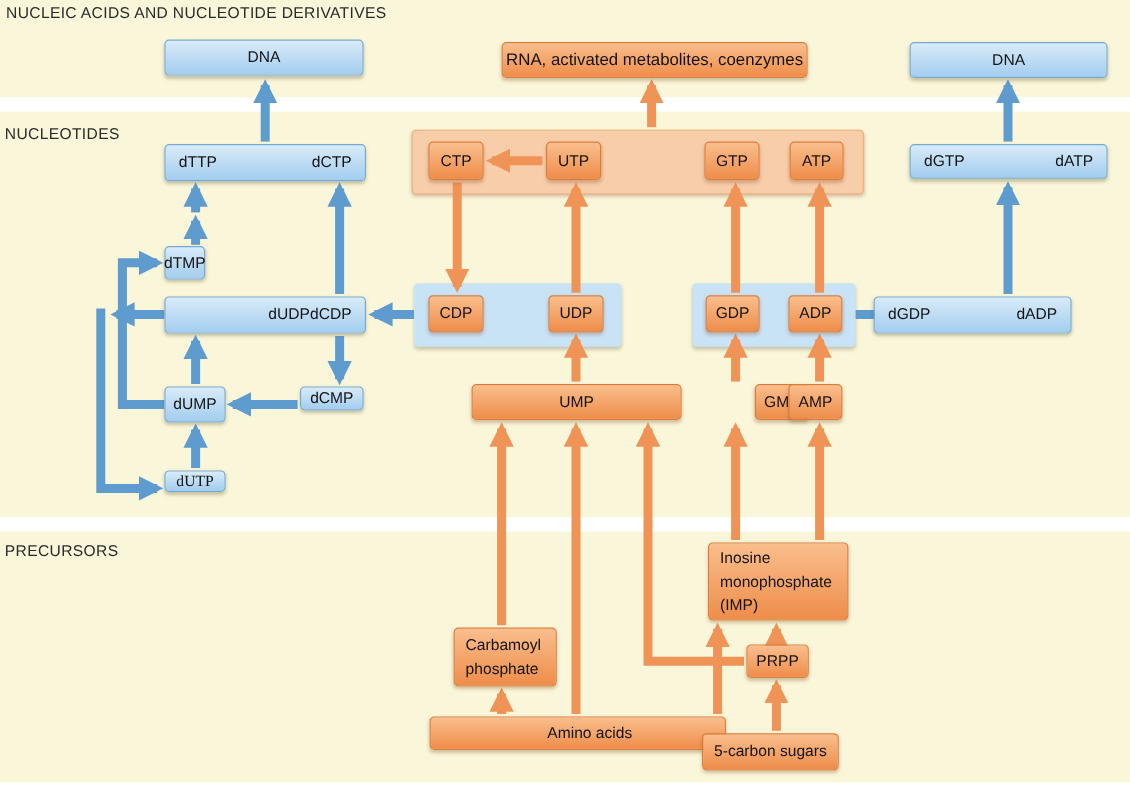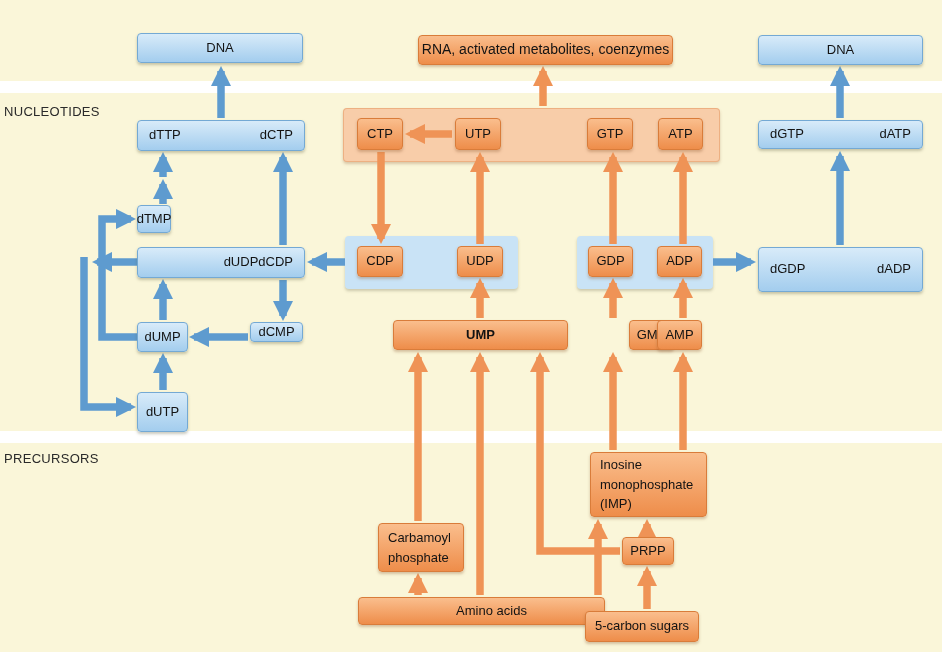--- a/index.html
+++ b/index.html
@@ -39,20 +39,21 @@
 </style>
 </head>
 <body>
 
 <div id="stage">
 
   <div class="band" style="top:81px;height:12px;"></div>
   <div class="band" style="top:431px;height:12px;"></div>
   <div class="band" style="top:652px;height:9px;"></div>
 
+  <div class="section-label" style="left:5px;top:3px;">NUCLEIC ACIDS AND NUCLEOTIDE DERIVATIVES</div>
   <div class="section-label" style="left:4px;top:104px;">NUCLEOTIDES</div>
   <div class="section-label" style="left:4px;top:451px;">PRECURSORS</div>
 
   <div class="group orange-g" style="left:343px;top:108px;width:377px;height:54px;"></div>
   <div class="group blue-g" style="left:345px;top:236px;width:173px;height:53px;"></div>
   <div class="group blue-g" style="left:577px;top:236px;width:136px;height:53px;"></div>
 
   <svg class="wires" width="942" height="661" viewBox="0 0 942 661">
     <defs>
       <marker id="mb" viewBox="0 0 10 10" refX="7.5" refY="5" markerWidth="2.7" markerHeight="2.7" orient="auto">
@@ -121,32 +122,32 @@
   <div class="node blue" style="left:137px;top:205px;width:34px;height:28px;">dTMP</div>
 
   <div class="node blue dual" style="left:137px;top:247px;width:168px;height:31px;justify-content:flex-end;">
     <span>dUDP</span>
     <span>dCDP</span>
   </div>
   <div class="node orange" style="left:357px;top:246px;width:46px;height:31px;">CDP</div>
   <div class="node orange" style="left:457px;top:246px;width:46px;height:31px;">UDP</div>
   <div class="node orange" style="left:588px;top:246px;width:45px;height:31px;">GDP</div>
   <div class="node orange" style="left:657px;top:246px;width:45px;height:31px;">ADP</div>
-  <div class="node blue dual" style="left:758px;top:247px;width:165px;height:45px;text-align:right;">
+  <div class="node blue dual" style="left:728px;top:247px;width:165px;height:31px;text-align:right;">
     <span>dGDP</span>
     <span>dADP</span>
   </div>
 
   <div class="node blue" style="left:137px;top:322px;width:51px;height:30px;">dUMP</div>
   <div class="node blue" style="left:250px;top:322px;width:53px;height:20px;">dCMP</div>
-  <div class="node orange" style="left:393px;top:320px;width:175px;height:30px;font-weight:bold;">UMP</div>
+  <div class="node orange" style="left:393px;top:320px;width:175px;height:30px;">UMP</div>
   <div class="node orange" style="left:588px;top:320px;width:45px;height:30px;margin-left:41px;">GMP</div>
   <div class="node orange" style="left:657px;top:320px;width:45px;height:30px;">AMP</div>
 
-  <div class="node blue" style="left:137px;top:392px;width:51px;height:40px;">dUTP</div>
+  <div class="node blue" style="left:137px;top:392px;width:51px;height:18px;font-family:Liberation Serif, serif;">dUTP</div>
 
   <div class="node orange align-left" style="left:378px;top:523px;width:86px;height:49px;">Carbamoyl phosphate</div>
   <div class="node orange align-left" style="left:590px;top:452px;width:117px;height:65px;">Inosine monophosphate (IMP)</div>
   <div class="node orange" style="left:622px;top:537px;width:52px;height:28px;">PRPP</div>
   <div class="node orange" style="left:358px;top:597px;width:247px;height:28px;padding-left:20px;">Amino acids</div>
   <div class="node orange" style="left:585px;top:611px;width:114px;height:31px;">5-carbon sugars</div>
 
 </div>
 
 </body></html>

